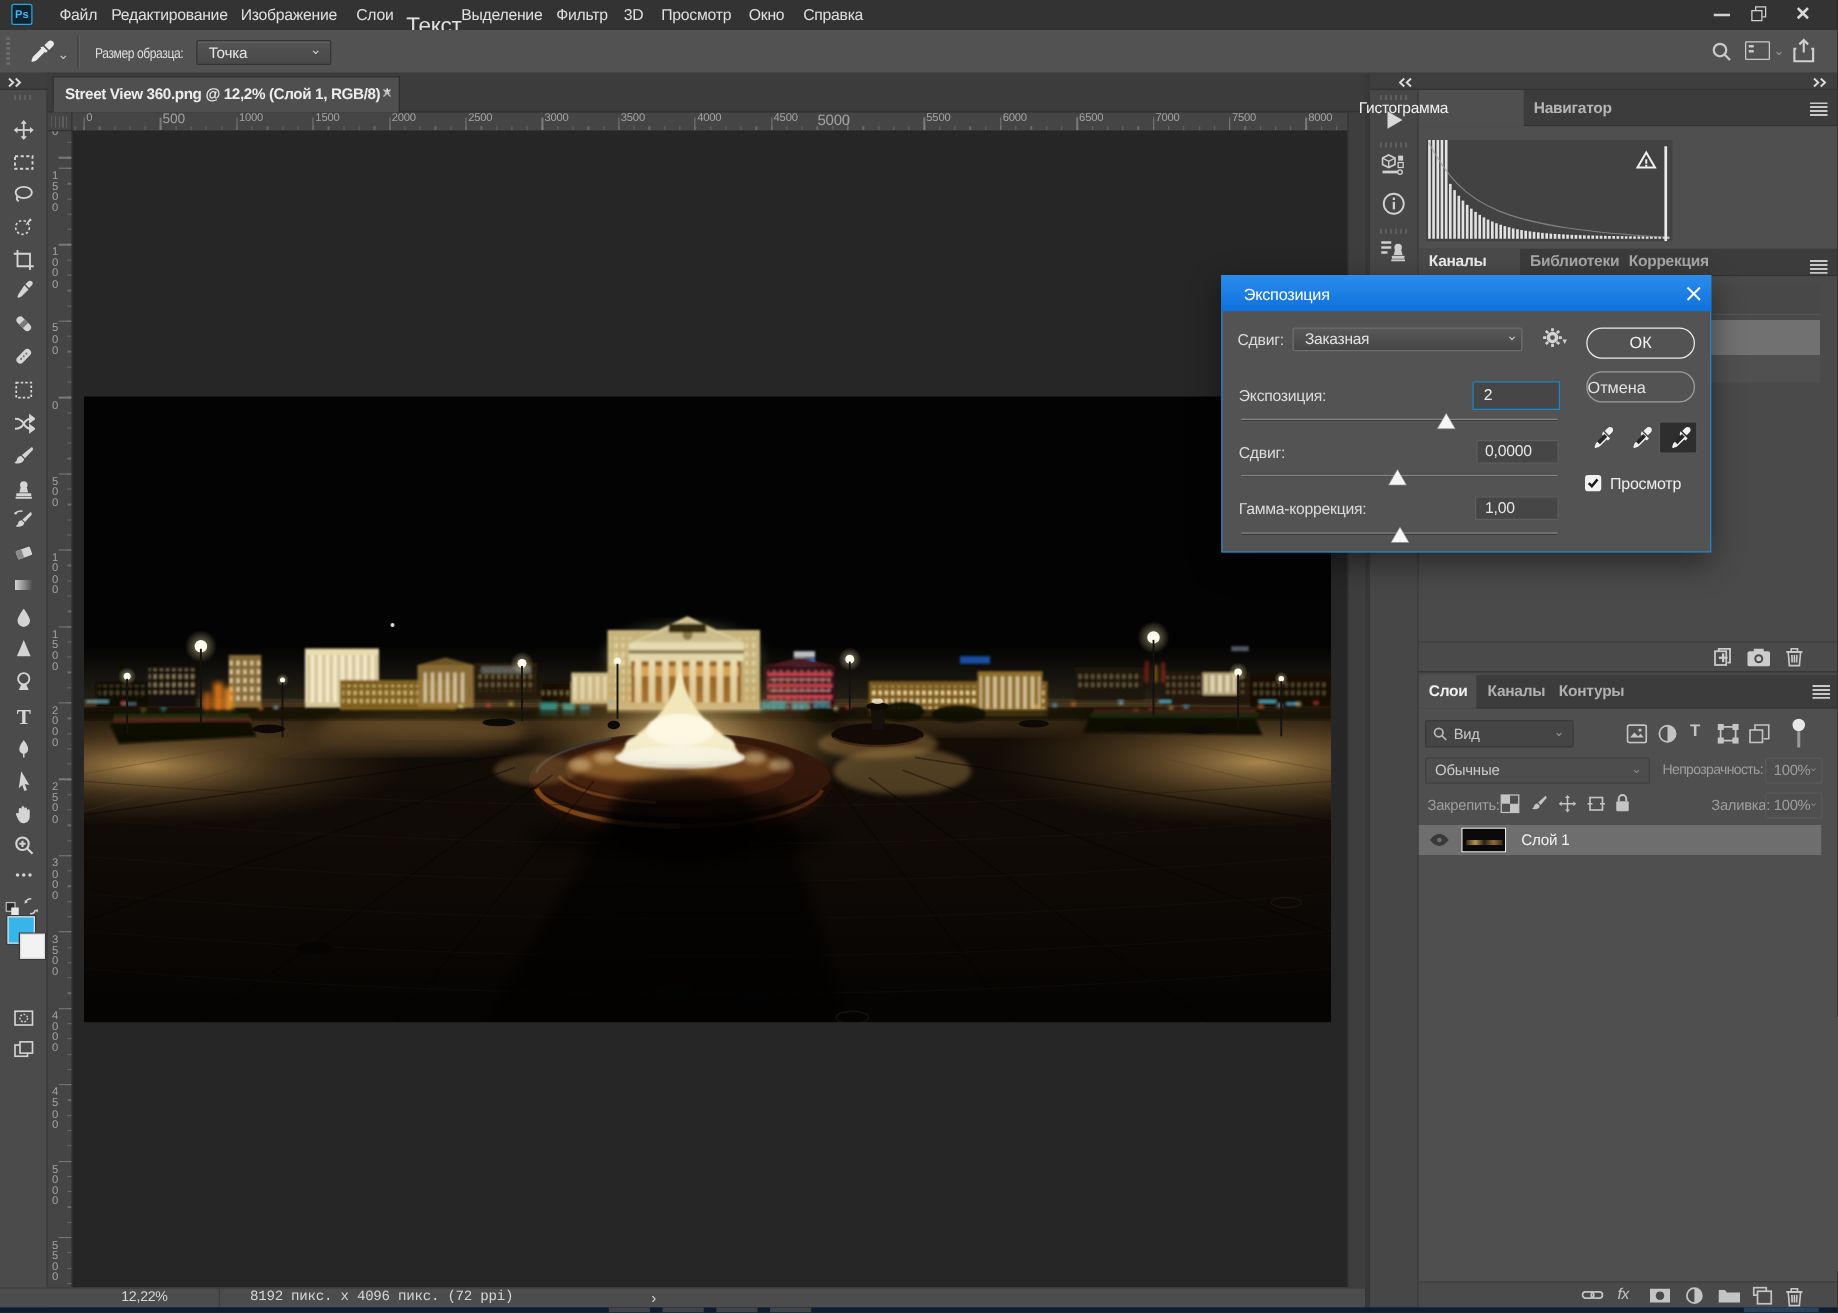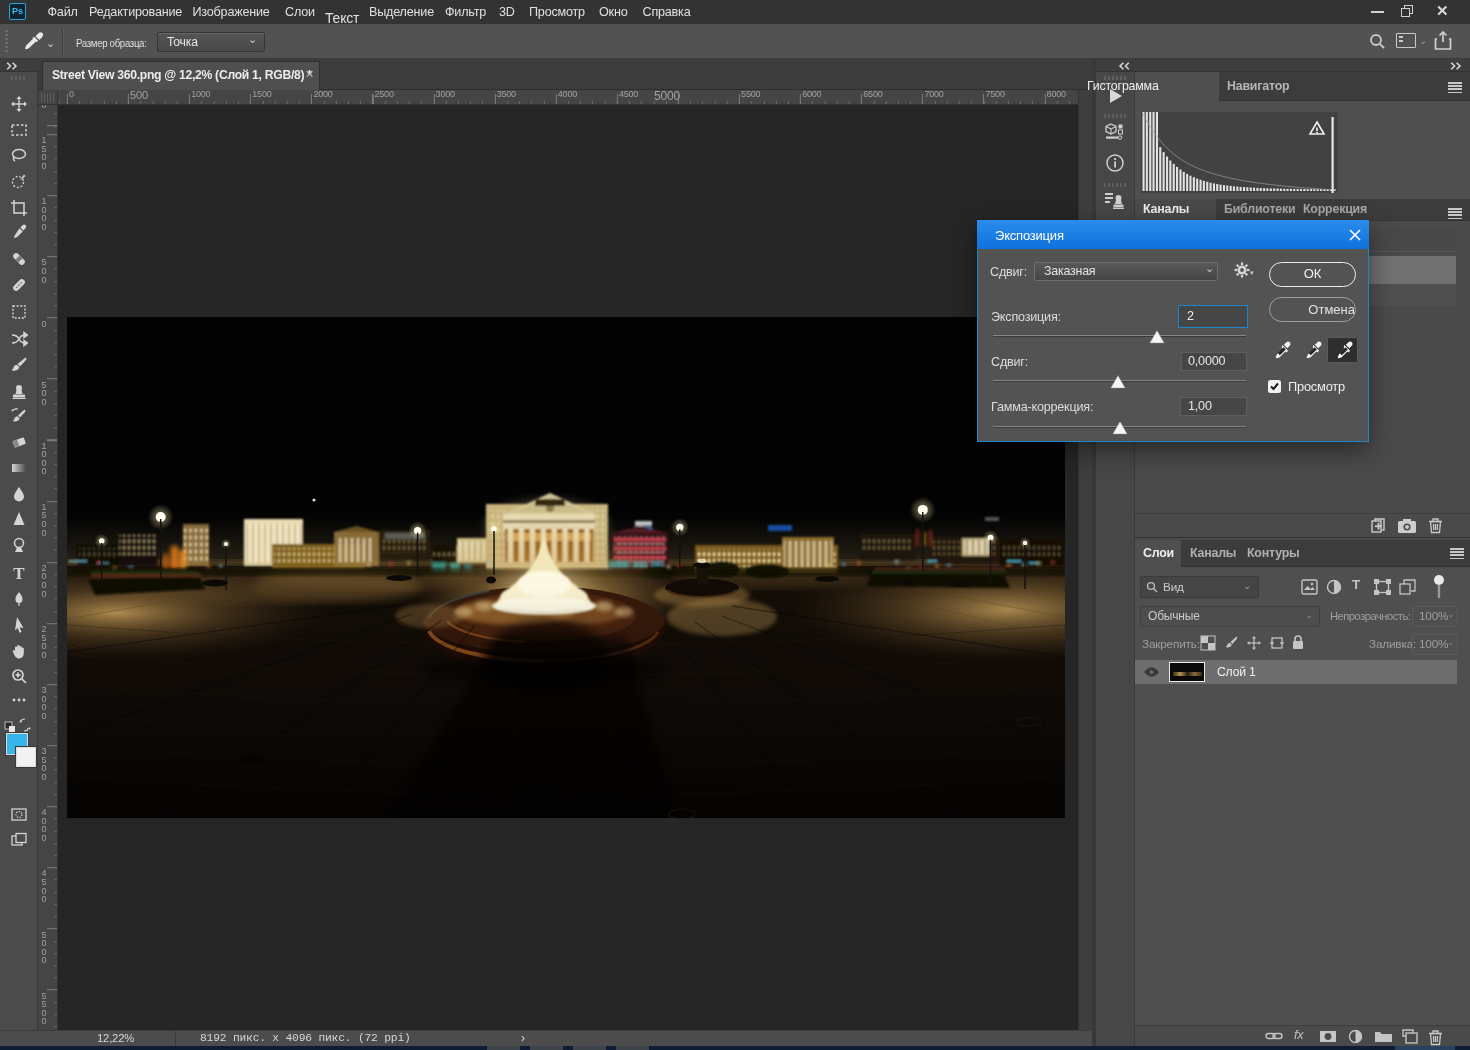--- a/index.html
+++ b/index.html
@@ -6,21 +6,21 @@
 .abs{position:absolute}
 body{position:relative}
 .txt{position:absolute;white-space:nowrap;letter-spacing:-0.2px}
 </style></head><body>
 <div class="abs" style="left:0;top:0;width:1470px;height:24px;background:#333333">
     <div class="abs" style="left:9px;top:3px;width:17px;height:17px;background:#10232f;border:1.5px solid #27a5dd;border-radius:2px;color:#3cb9ef;font-size:9px;font-weight:bold;text-align:center;line-height:14px">Ps</div>
     <span class="txt" style="left:47.5px;top:4.5px;font-size:12.6px;color:#e0e0e0;">Файл</span>
     <span class="txt" style="left:89px;top:4.5px;font-size:12.6px;color:#e0e0e0;">Редактирование</span>
     <span class="txt" style="left:192.5px;top:4.5px;font-size:12.6px;color:#e0e0e0;">Изображение</span>
     <span class="txt" style="left:285px;top:4.5px;font-size:12.6px;color:#e0e0e0;">Слои</span>
-    <span class="txt" style="left:325px;top:10px;font-size:14px;color:#e0e0e0;">Текст</span>
+    <span class="txt" style="left:325px;top:10px;font-size:18px;color:#e0e0e0;">Текст</span>
     <span class="txt" style="left:369px;top:4.5px;font-size:12.6px;color:#e0e0e0;">Выделение</span>
     <span class="txt" style="left:445px;top:4.5px;font-size:12.6px;color:#e0e0e0;">Фильтр</span>
     <span class="txt" style="left:499px;top:4.5px;font-size:12.6px;color:#e0e0e0;">3D</span>
     <span class="txt" style="left:529px;top:4.5px;font-size:12.6px;color:#e0e0e0;">Просмотр</span>
     <span class="txt" style="left:599px;top:4.5px;font-size:12.6px;color:#e0e0e0;">Окно</span>
     <span class="txt" style="left:642.5px;top:4.5px;font-size:12.6px;color:#e0e0e0;">Справка</span>
     <div class="abs" style="left:1371px;top:11px;width:13px;height:2px;background:#d2d2d2"></div>
     <div class="abs" style="left:1404px;top:5px;width:9px;height:9px;border:1.4px solid #d2d2d2"></div>
     <div class="abs" style="left:1401px;top:8px;width:9px;height:9px;border:1.4px solid #d2d2d2;background:#333"></div>
     <span class="txt" style="left:1436px;top:2px;font-size:15px;color:#d8d8d8;font-weight:bold">✕</span>
@@ -926,21 +926,21 @@
           <line x1="14" y1="9" x2="16.5" y2="9"></line>
           <line x1="3.7" y1="3.7" x2="5.5" y2="5.5"></line>
           <line x1="12.5" y1="12.5" x2="14.3" y2="14.3"></line>
           <line x1="3.7" y1="14.3" x2="5.5" y2="12.5"></line>
           <line x1="12.5" y1="5.5" x2="14.3" y2="3.7"></line>
         </g>
       </g>
     </svg>
     <span class="txt" style="left:272px;top:48px;font-size:7px;color:#cfcfcf;">▾</span>
     <div class="abs" style="left:291px;top:41px;width:87px;height:25px;border:1.5px solid #ececec;border-radius:13px;color:#f2f2f2;font-size:13px;text-align:center;line-height:22px">ОК</div>
-    <div class="abs" style="left:291px;top:76px;width:87px;height:25px;border:1px solid #9e9e9e;border-radius:13px;color:#e2e2e2;font-size:13px;text-align:right;line-height:23px">Отмена</div>
+    <div class="abs" style="left:291px;top:76px;width:87px;height:25px;border:1px solid #9e9e9e;border-radius:13px;color:#e2e2e2;font-size:13px;text-align:left;line-height:23px">Отмена</div>
     <span class="txt" style="left:13px;top:89px;font-size:12.6px;color:#dcdcdc;">Экспозиция:</span>
     <div class="abs" style="left:200px;top:84px;width:70px;height:23px;background:#464646;border:1.5px solid #1d86c8"></div>
     <span class="txt" style="left:209px;top:88px;font-size:12.6px;color:#ececec;">2</span>
     <div class="abs" style="left:15px;top:114px;width:253px;height:2px;background:#868686;border-bottom:1px solid #3a3a3a"></div>
     <svg class="abs" style="left:171px;top:109px" width="16" height="14" viewBox="0 0 16 14">
       <path d="M8 0.5 L15.2 13 H0.8z" fill="#f6f6f6" stroke="#8a8a8a" stroke-width=".5"></path>
     </svg>
     <span class="txt" style="left:13px;top:134px;font-size:12.6px;color:#dcdcdc;">Сдвиг:</span>
     <div class="abs" style="left:203px;top:131px;width:66px;height:19px;background:#464646;border:1px solid #5e5e5e"></div>
     <span class="txt" style="left:210px;top:133px;font-size:12.6px;color:#e6e6e6;">0,0000</span>

